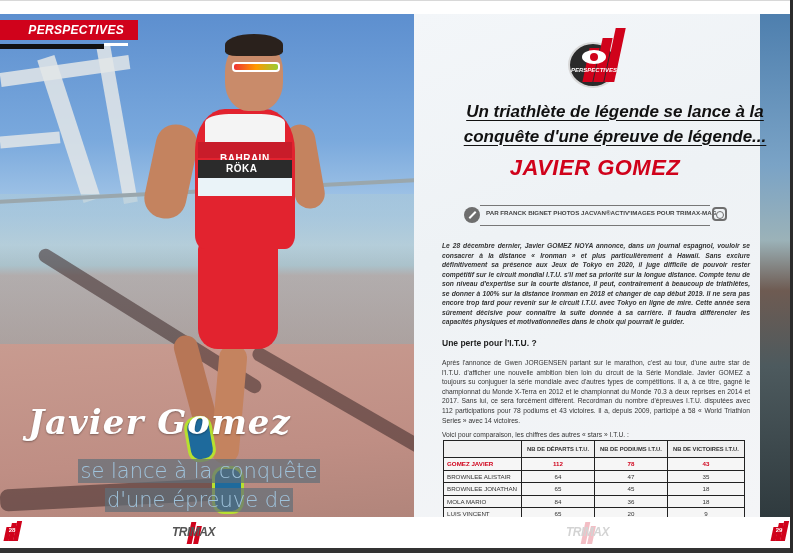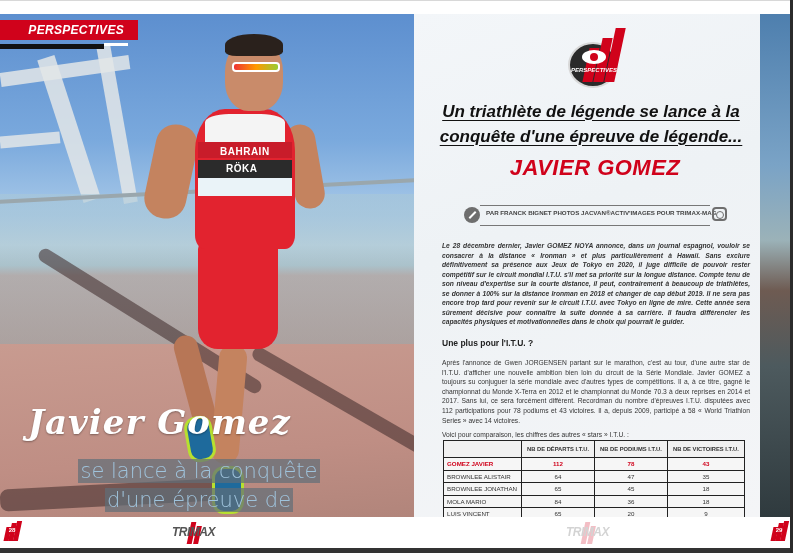--- a/index.html
+++ b/index.html
@@ -56,21 +56,21 @@
     background: linear-gradient(180deg, #4e7fae 0%, #7aa3c6 30%, #9bb2b8 45%, #6e5b52 55%, #4d5a5e 70%, #2f3a3e 100%); }
 
   .logo-badge { position: absolute; left: 566px; top: 30px; width: 56px; height: 58px; }
   .badge-circle { position: absolute; left: 2px; top: 12px; width: 50px; height: 46px; border-radius: 50%; background: #2a2a2a; border: 2px solid #d8d8d8; }
   .badge-bars { position: absolute; left: 14px; top: 0; width: 40px; height: 56px; }
   .badge-bar { position: absolute; bottom: 4px; width: 10px; background: #d0021b; transform: skewX(-12deg); }
   .badge-eye { position: absolute; left: 16px; top: 20px; width: 24px; height: 14px; background: #fff; border-radius: 50%; }
   .badge-pupil { position: absolute; left: 24px; top: 23px; width: 8px; height: 8px; background: #d0021b; border-radius: 50%; }
   .badge-label { position: absolute; left: 0; top: 37px; width: 56px; text-align: center; font-size: 6px; font-weight: 700; font-style: italic; color: #fff; }
 
-  .headline { position: absolute; left: 426px; top: 99px; width: 330px; text-align: center; font-weight: 700; font-style: italic;
+  .headline { position: absolute; left: 450px; top: 99px; width: 330px; text-align: center; font-weight: 700; font-style: italic;
     font-size: 17px; line-height: 25px; color: #111; text-decoration: underline; text-underline-offset: 3px; }
   .name-title { position: absolute; left: 430px; top: 155px; width: 330px; text-align: center; font-weight: 700; font-style: italic;
     font-size: 22px; color: #d0021b; letter-spacing: .5px; }
 
   .byline { position: absolute; left: 480px; top: 205px; width: 230px; height: 21px; border-top: 1px solid #777; border-bottom: 1px solid #777; }
   .byline-text { position: absolute; left: 486px; top: 209px; width: 220px; text-align: center; font-size: 6.2px; color: #444; font-weight: 700; white-space: nowrap; }
   .pencil-icon { position: absolute; left: 464px; top: 207px; width: 16px; height: 16px; border-radius: 50%; background: #6e6e6e; }
   .pencil-icon::after { content: ""; position: absolute; left: 4px; top: 7px; width: 9px; height: 2px; background: #fff; transform: rotate(-45deg); }
   .camera-icon { position: absolute; left: 712px; top: 207px; width: 15px; height: 14px; border: 2px solid #6e6e6e; border-radius: 4px; }
   .camera-icon::after { content: ""; position: absolute; left: 2px; top: 2px; width: 6px; height: 6px; border: 1.5px solid #6e6e6e; border-radius: 50%; }
@@ -122,21 +122,21 @@
       <div class="arm-l"></div>
       <div class="arm-r"></div>
       <div class="leg-2"></div>
       <div class="leg-1"></div>
       <div class="shoe-2"></div>
       <div class="shoe-1"></div>
       <div class="shorts"></div>
       <div class="torso"></div>
       <div class="torso-white"></div>
       <div class="torso-band1"></div>
-      <div class="band-text" style="left:220px;top:132px;">BAHRAIN</div>
+      <div class="band-text" style="left:220px;top:139px;">BAHRAIN</div>
       <div class="torso-band2"></div>
       <div class="band-text" style="left:226px;top:149px;">RÖKA</div>
       <div class="torso-band3"></div>
       <div class="head"></div>
       <div class="hair"></div>
       <div class="glasses"></div>
     </div>
   </div>
 
   <div class="section-tag">PERSPECTIVES</div>
@@ -165,21 +165,21 @@
 
   <div class="headline">Un triathlète de légende se lance à la conquête d'une épreuve de légende...</div>
   <div class="name-title">JAVIER GOMEZ</div>
 
   <div class="byline"></div>
   <div class="pencil-icon"></div>
   <div class="byline-text">PAR FRANCK BIGNET  PHOTOS JACVAN®ACTIV'IMAGES POUR TRIMAX-MAG</div>
   <div class="camera-icon"></div>
 
   <p class="intro">Le 28 décembre dernier, Javier GOMEZ NOYA annonce, dans un journal espagnol, vouloir se consacrer à la distance « Ironman » et plus particulièrement à Hawaii. Sans exclure définitivement sa présence aux Jeux de Tokyo en 2020, il juge difficile de pouvoir rester compétitif sur le circuit mondial I.T.U. s'il met sa priorité sur la longue distance. Compte tenu de son niveau d'expertise sur la courte distance, il peut, contrairement à beaucoup de triathlètes, se donner à 100% sur la distance Ironman en 2018 et changer de cap début 2019. Il ne sera pas encore trop tard pour revenir sur le circuit I.T.U. avec Tokyo en ligne de mire. Cette année sera sûrement décisive pour connaître la suite donnée à sa carrière. Il faudra différencier les capacités physiques et motivationnelles dans le choix qui pourrait le guider.</p>
-  <div class="subhead">Une plus pour l'I.T.U. ?</div>
+  <div class="subhead">Une perte pour l'I.T.U. ?</div>
   <p class="body">Après l'annonce de Gwen JORGENSEN partant sur le marathon, c'est au tour, d'une autre star de l'I.T.U. d'afficher une nouvelle ambition bien loin du circuit de la Série Mondiale. Javier GOMEZ a toujours su conjuguer la série mondiale avec d'autres types de compétitions. Il a, à ce titre, gagné le championnat du Monde X-Terra en 2012 et le championnat du Monde 70.3 à deux reprises en 2014 et 2017. Sans lui, ce sera forcément différent. Recordman du nombre d'épreuves I.T.U. disputées avec 112 participations pour 78 podiums et 43 victoires. Il a, depuis 2009, participé à 58 « World Triathlon Series » avec 14 victoires.</p>
   <div class="compare">Voici pour comparaison, les chiffres des autres « stars » I.T.U. :</div>
 
   <table class="stats">
     <thead>
       <tr>
         <th></th>
         <th>NB DE DÉPARTS I.T.U.</th>
         <th>NB DE PODIUMS I.T.U.</th>
         <th>NB DE VICTOIRES I.T.U.</th>

